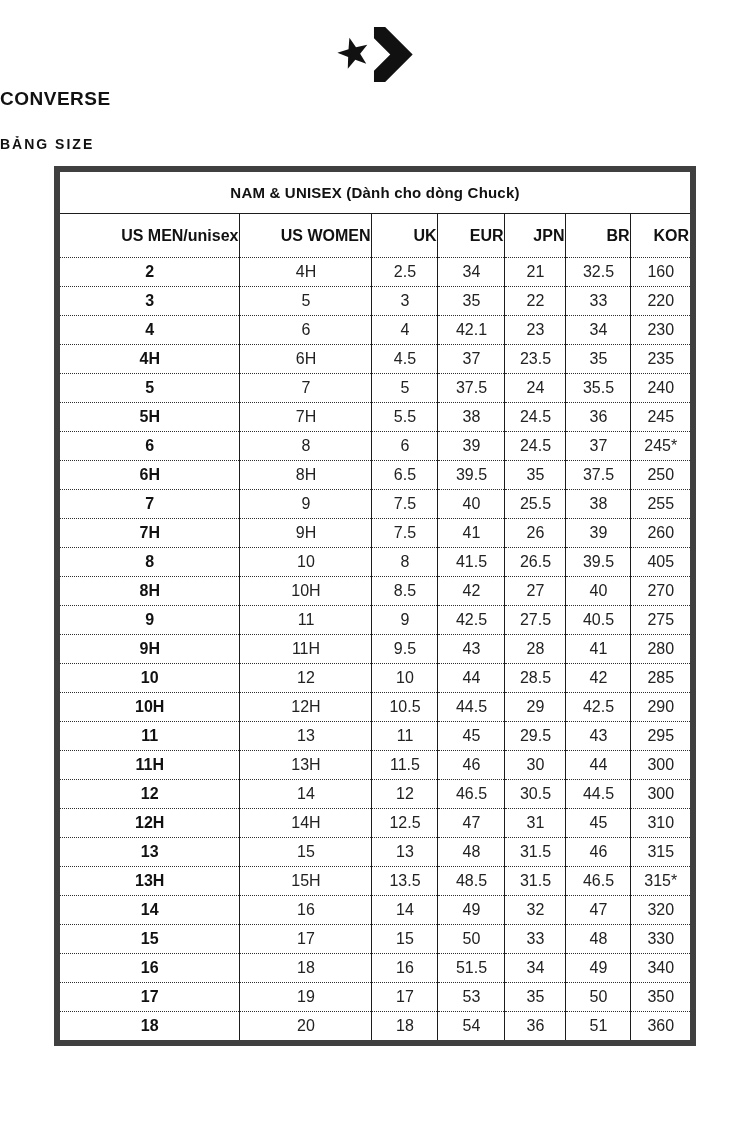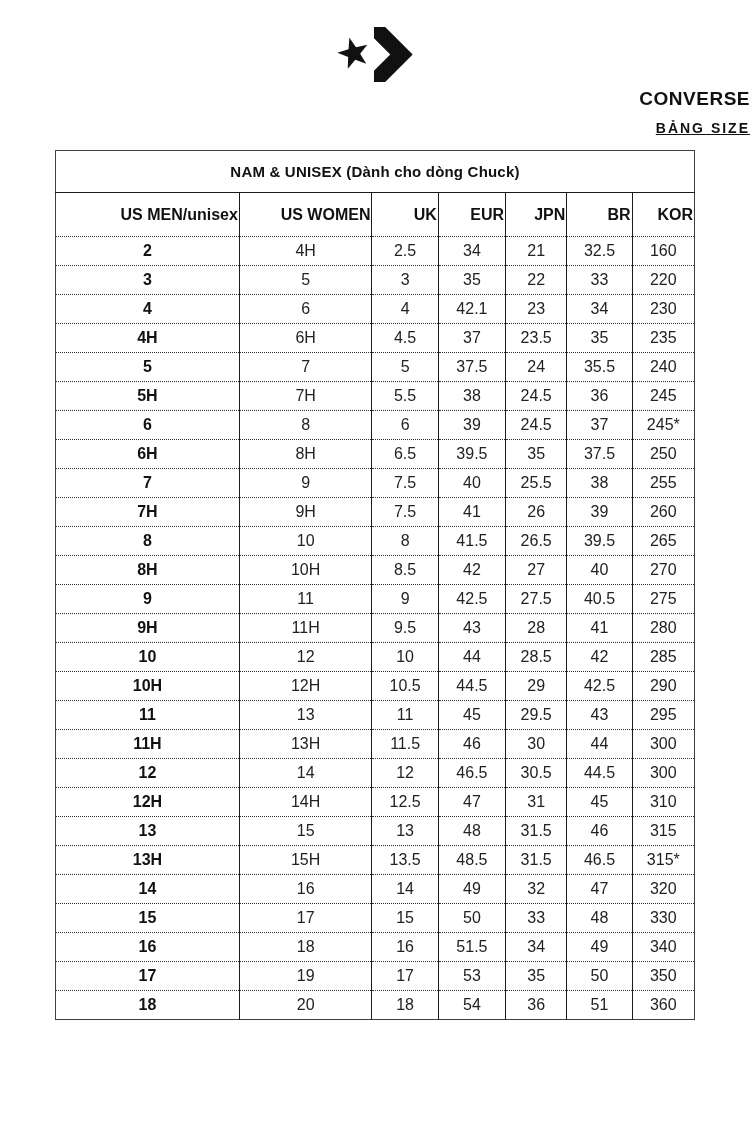--- a/index.html
+++ b/index.html
@@ -11,47 +11,46 @@
   }
   .page {
     position: relative;
     width: 750px;
     height: 1125px;
     background: #ffffff;
     overflow: hidden;
   }
   .masthead {
     padding-top: 26px;
-    text-align: right;
+    text-align: left;
   }
   .logo-mark {
     display: block;
     margin: 0 auto;
   }
   .brand-name {
     margin-top: 5px;
     font-size: 19px;
     font-weight: bold;
     letter-spacing: 0.5px;
     color: #111111;
   }
   .page-title {
-    margin-top: 10px;
+    margin-top: 26px;
     font-size: 14px;
     font-weight: bold;
     letter-spacing: 2px;
     color: #111111;
-    text-decoration: underline;
   }
   table.size-table {
     table-layout: fixed;
     border-collapse: collapse;
     width: 640px;
     margin: 14px auto 0 auto;
-    border: 1px solid #404040;
+    border: 6px solid #404040;
   }
   th.group-header {
     height: 39px;
     font-size: 15px;
     font-weight: bold;
     text-align: center;
     border-bottom: 1px solid #1c1c1c;
     letter-spacing: 0.2px;
     color: #111111;
   }
@@ -218,21 +217,21 @@
           <td>39</td>
           <td>260</td>
         </tr>
         <tr>
           <td>8</td>
           <td>10</td>
           <td>8</td>
           <td>41.5</td>
           <td>26.5</td>
           <td>39.5</td>
-          <td>265</td>
+          <td>405</td>
         </tr>
         <tr>
           <td>8H</td>
           <td>10H</td>
           <td>8.5</td>
           <td>42</td>
           <td>27</td>
           <td>40</td>
           <td>270</td>
         </tr>

